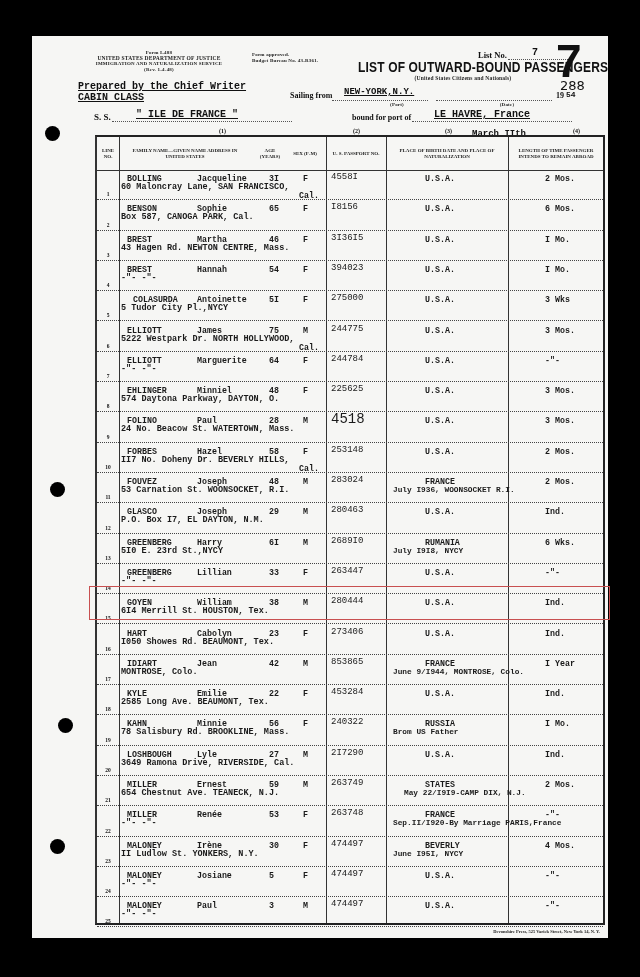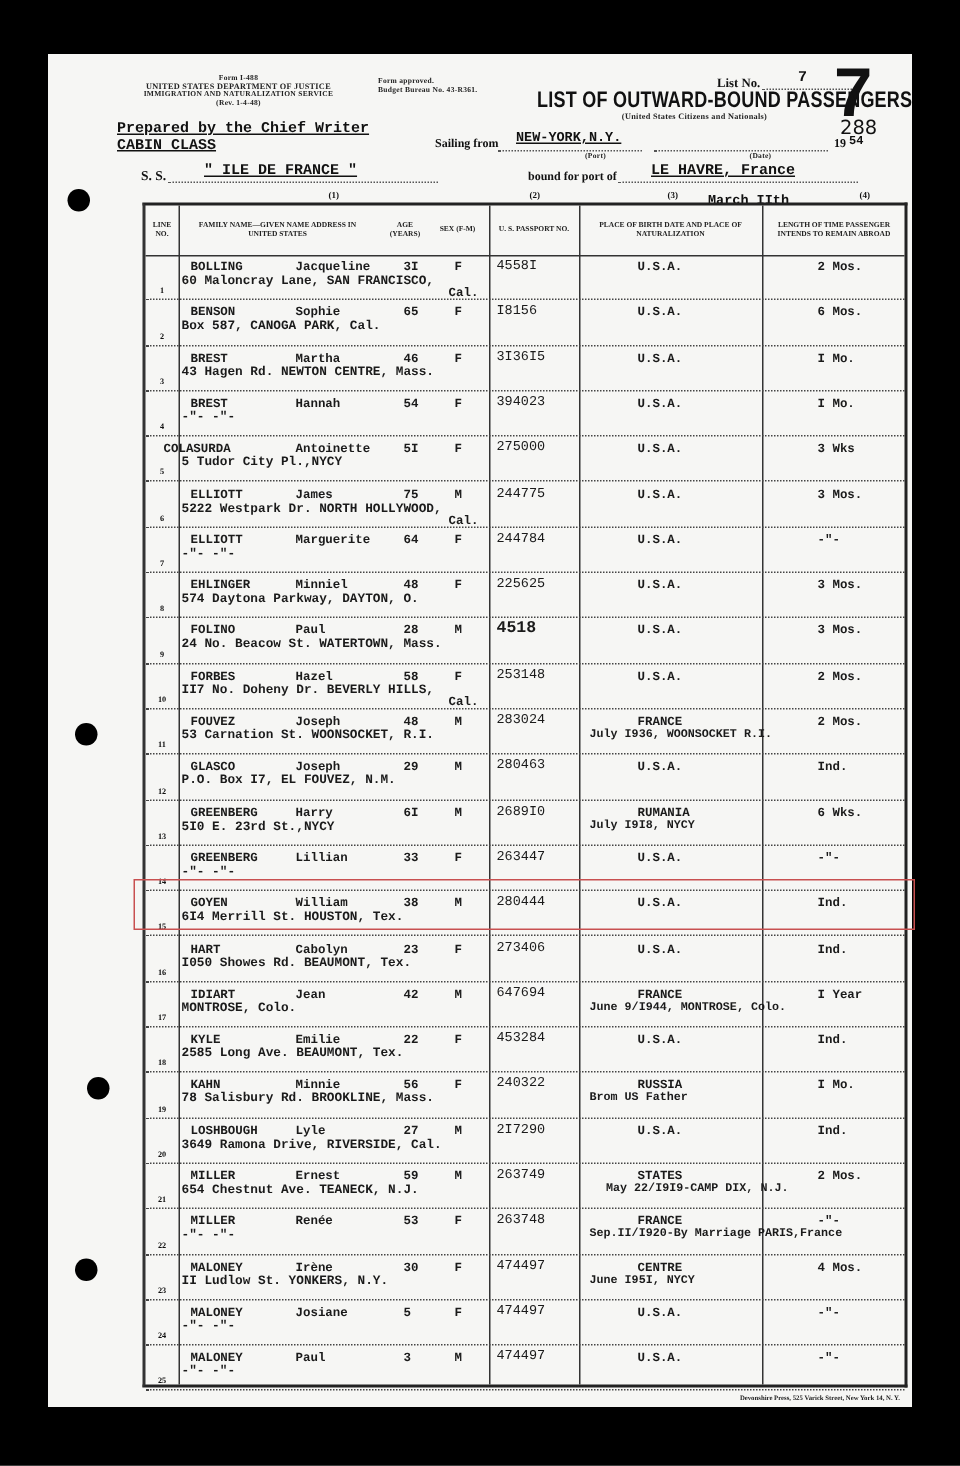--- a/index.html
+++ b/index.html
@@ -146,21 +146,21 @@
           <span class="t" style="left:206px;top:4px;">F</span>
           <span class="t" style="left:24px;top:13px;font-size:8.5px;">-"-            -"-</span>
           <span class="t" style="left:202px;top:21px;"></span>
           <span class="t" style="left:234px;top:3px;font-weight:normal;font-size:9px;">394023</span>
           <span class="t" style="left:328px;top:4px;">U.S.A.</span>
           <span class="t" style="left:296px;top:13px;font-size:7.8px;"></span>
           <span class="t" style="left:448px;top:4px;">I Mo.</span>
         </div>
         <div class="row" style="top: 121.2px;">
           <span class="ln">5</span>
-          <span class="t" style="left:12px;top:4px;">COLASURDA</span>
+          <span class="t" style="left:36px;top:4px;">COLASURDA</span>
           <span class="t" style="left:100px;top:4px;">Antoinette</span>
           <span class="t" style="left:172px;top:4px;">5I</span>
           <span class="t" style="left:206px;top:4px;">F</span>
           <span class="t" style="left:24px;top:13px;font-size:8.5px;">5 Tudor City Pl.,NYCY</span>
           <span class="t" style="left:202px;top:21px;"></span>
           <span class="t" style="left:234px;top:3px;font-weight:normal;font-size:9px;">275000</span>
           <span class="t" style="left:328px;top:4px;">U.S.A.</span>
           <span class="t" style="left:296px;top:13px;font-size:7.8px;"></span>
           <span class="t" style="left:448px;top:4px;">3 Wks</span>
         </div>
@@ -204,21 +204,21 @@
           <span class="t" style="left:448px;top:4px;">3 Mos.</span>
         </div>
         <div class="row" style="top: 242.4px;">
           <span class="ln">9</span>
           <span class="t" style="left:30px;top:4px;">FOLINO</span>
           <span class="t" style="left:100px;top:4px;">Paul</span>
           <span class="t" style="left:172px;top:4px;">28</span>
           <span class="t" style="left:206px;top:4px;">M</span>
           <span class="t" style="left:24px;top:13px;font-size:8.5px;">24 No. Beacow St. WATERTOWN, Mass.</span>
           <span class="t" style="left:202px;top:21px;"></span>
-          <span class="t" style="left:234px;top:3px;font-weight:bold;font-size:11px;">4518</span>
+          <span class="t" style="left:234px;top:3px;font-weight:normal;font-size:14px;">4518</span>
           <span class="t" style="left:328px;top:4px;">U.S.A.</span>
           <span class="t" style="left:296px;top:13px;font-size:7.8px;"></span>
           <span class="t" style="left:448px;top:4px;">3 Mos.</span>
         </div>
         <div class="row" style="top: 272.7px;">
           <span class="ln">10</span>
           <span class="t" style="left:30px;top:4px;">FORBES</span>
           <span class="t" style="left:100px;top:4px;">Hazel</span>
           <span class="t" style="left:172px;top:4px;">58</span>
           <span class="t" style="left:206px;top:4px;">F</span>
@@ -241,21 +241,21 @@
           <span class="t" style="left:328px;top:4px;">FRANCE</span>
           <span class="t" style="left:296px;top:13px;font-size:7.8px;">July I936, WOONSOCKET R.I.</span>
           <span class="t" style="left:448px;top:4px;">2 Mos.</span>
         </div>
         <div class="row" style="top: 333.3px;">
           <span class="ln">12</span>
           <span class="t" style="left:30px;top:4px;">GLASCO</span>
           <span class="t" style="left:100px;top:4px;">Joseph</span>
           <span class="t" style="left:172px;top:4px;">29</span>
           <span class="t" style="left:206px;top:4px;">M</span>
-          <span class="t" style="left:24px;top:13px;font-size:8.5px;">P.O. Box I7, EL FOUVEZ, N.M.</span>
+          <span class="t" style="left:24px;top:13px;font-size:8.5px;">P.O. Box I7, EL DAYTON, N.M.</span>
           <span class="t" style="left:202px;top:21px;"></span>
           <span class="t" style="left:234px;top:3px;font-weight:normal;font-size:9px;">280463</span>
           <span class="t" style="left:328px;top:4px;">U.S.A.</span>
           <span class="t" style="left:296px;top:13px;font-size:7.8px;"></span>
           <span class="t" style="left:448px;top:4px;">Ind.</span>
         </div>
         <div class="row" style="top: 363.6px;">
           <span class="ln">13</span>
           <span class="t" style="left:30px;top:4px;">GREENBERG</span>
           <span class="t" style="left:100px;top:4px;">Harry</span>
@@ -308,21 +308,21 @@
           <span class="t" style="left:448px;top:4px;">Ind.</span>
         </div>
         <div class="row" style="top: 484.8px;">
           <span class="ln">17</span>
           <span class="t" style="left:30px;top:4px;">IDIART</span>
           <span class="t" style="left:100px;top:4px;">Jean</span>
           <span class="t" style="left:172px;top:4px;">42</span>
           <span class="t" style="left:206px;top:4px;">M</span>
           <span class="t" style="left:24px;top:13px;font-size:8.5px;">MONTROSE, Colo.</span>
           <span class="t" style="left:202px;top:21px;"></span>
-          <span class="t" style="left:234px;top:3px;font-weight:normal;font-size:9px;">647694</span>
+          <span class="t" style="left:234px;top:3px;font-weight:normal;font-size:9px;">853865</span>
           <span class="t" style="left:328px;top:4px;">FRANCE</span>
           <span class="t" style="left:296px;top:13px;font-size:7.8px;">June 9/I944, MONTROSE, Colo.</span>
           <span class="t" style="left:448px;top:4px;">I Year</span>
         </div>
         <div class="row" style="top: 515.1px;">
           <span class="ln">18</span>
           <span class="t" style="left:30px;top:4px;">KYLE</span>
           <span class="t" style="left:100px;top:4px;">Emilie</span>
           <span class="t" style="left:172px;top:4px;">22</span>
           <span class="t" style="left:206px;top:4px;">F</span>
@@ -387,21 +387,21 @@
         </div>
         <div class="row" style="top: 666.6px;">
           <span class="ln">23</span>
           <span class="t" style="left:30px;top:4px;">MALONEY</span>
           <span class="t" style="left:100px;top:4px;">Irène</span>
           <span class="t" style="left:172px;top:4px;">30</span>
           <span class="t" style="left:206px;top:4px;">F</span>
           <span class="t" style="left:24px;top:13px;font-size:8.5px;">II Ludlow St. YONKERS, N.Y.</span>
           <span class="t" style="left:202px;top:21px;"></span>
           <span class="t" style="left:234px;top:3px;font-weight:normal;font-size:9px;">474497</span>
-          <span class="t" style="left:328px;top:4px;">CENTRE</span>
+          <span class="t" style="left:328px;top:4px;">BEVERLY</span>
           <span class="t" style="left:296px;top:13px;font-size:7.8px;">June I95I, NYCY</span>
           <span class="t" style="left:448px;top:4px;">4 Mos.</span>
         </div>
         <div class="row" style="top: 696.9px;">
           <span class="ln">24</span>
           <span class="t" style="left:30px;top:4px;">MALONEY</span>
           <span class="t" style="left:100px;top:4px;">Josiane</span>
           <span class="t" style="left:172px;top:4px;">5</span>
           <span class="t" style="left:206px;top:4px;">F</span>
           <span class="t" style="left:24px;top:13px;font-size:8.5px;">-"-            -"-</span>

